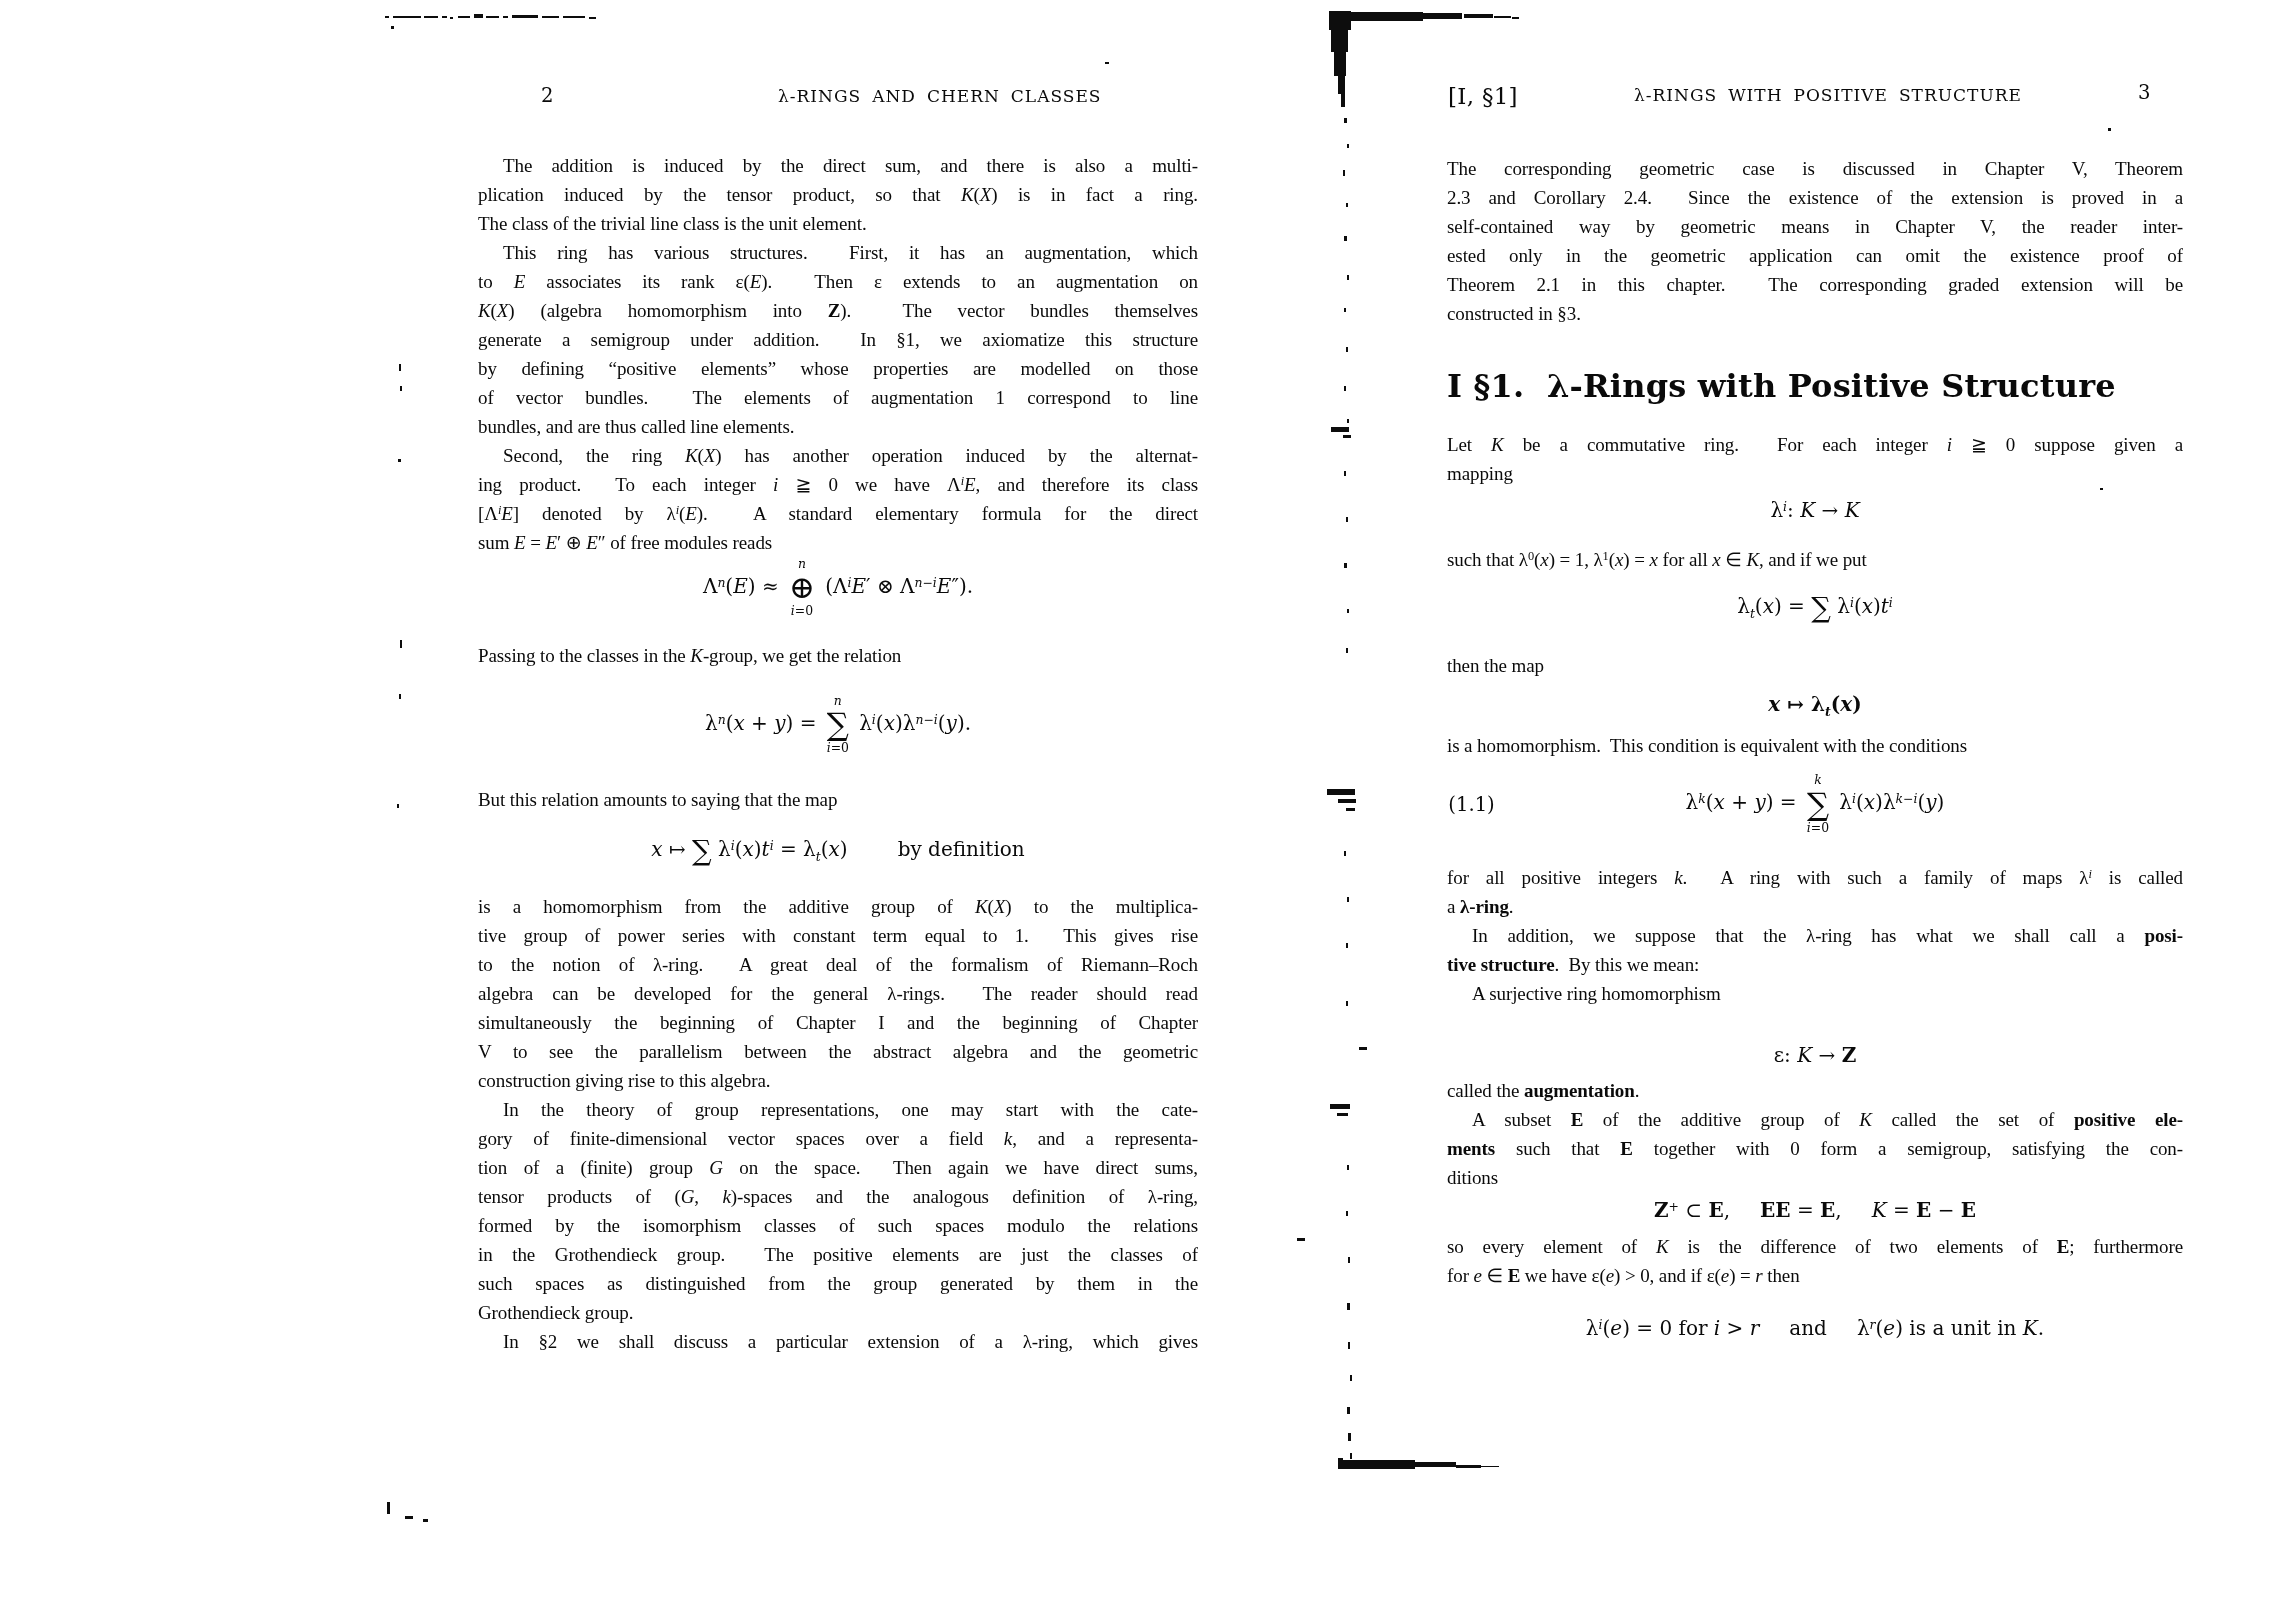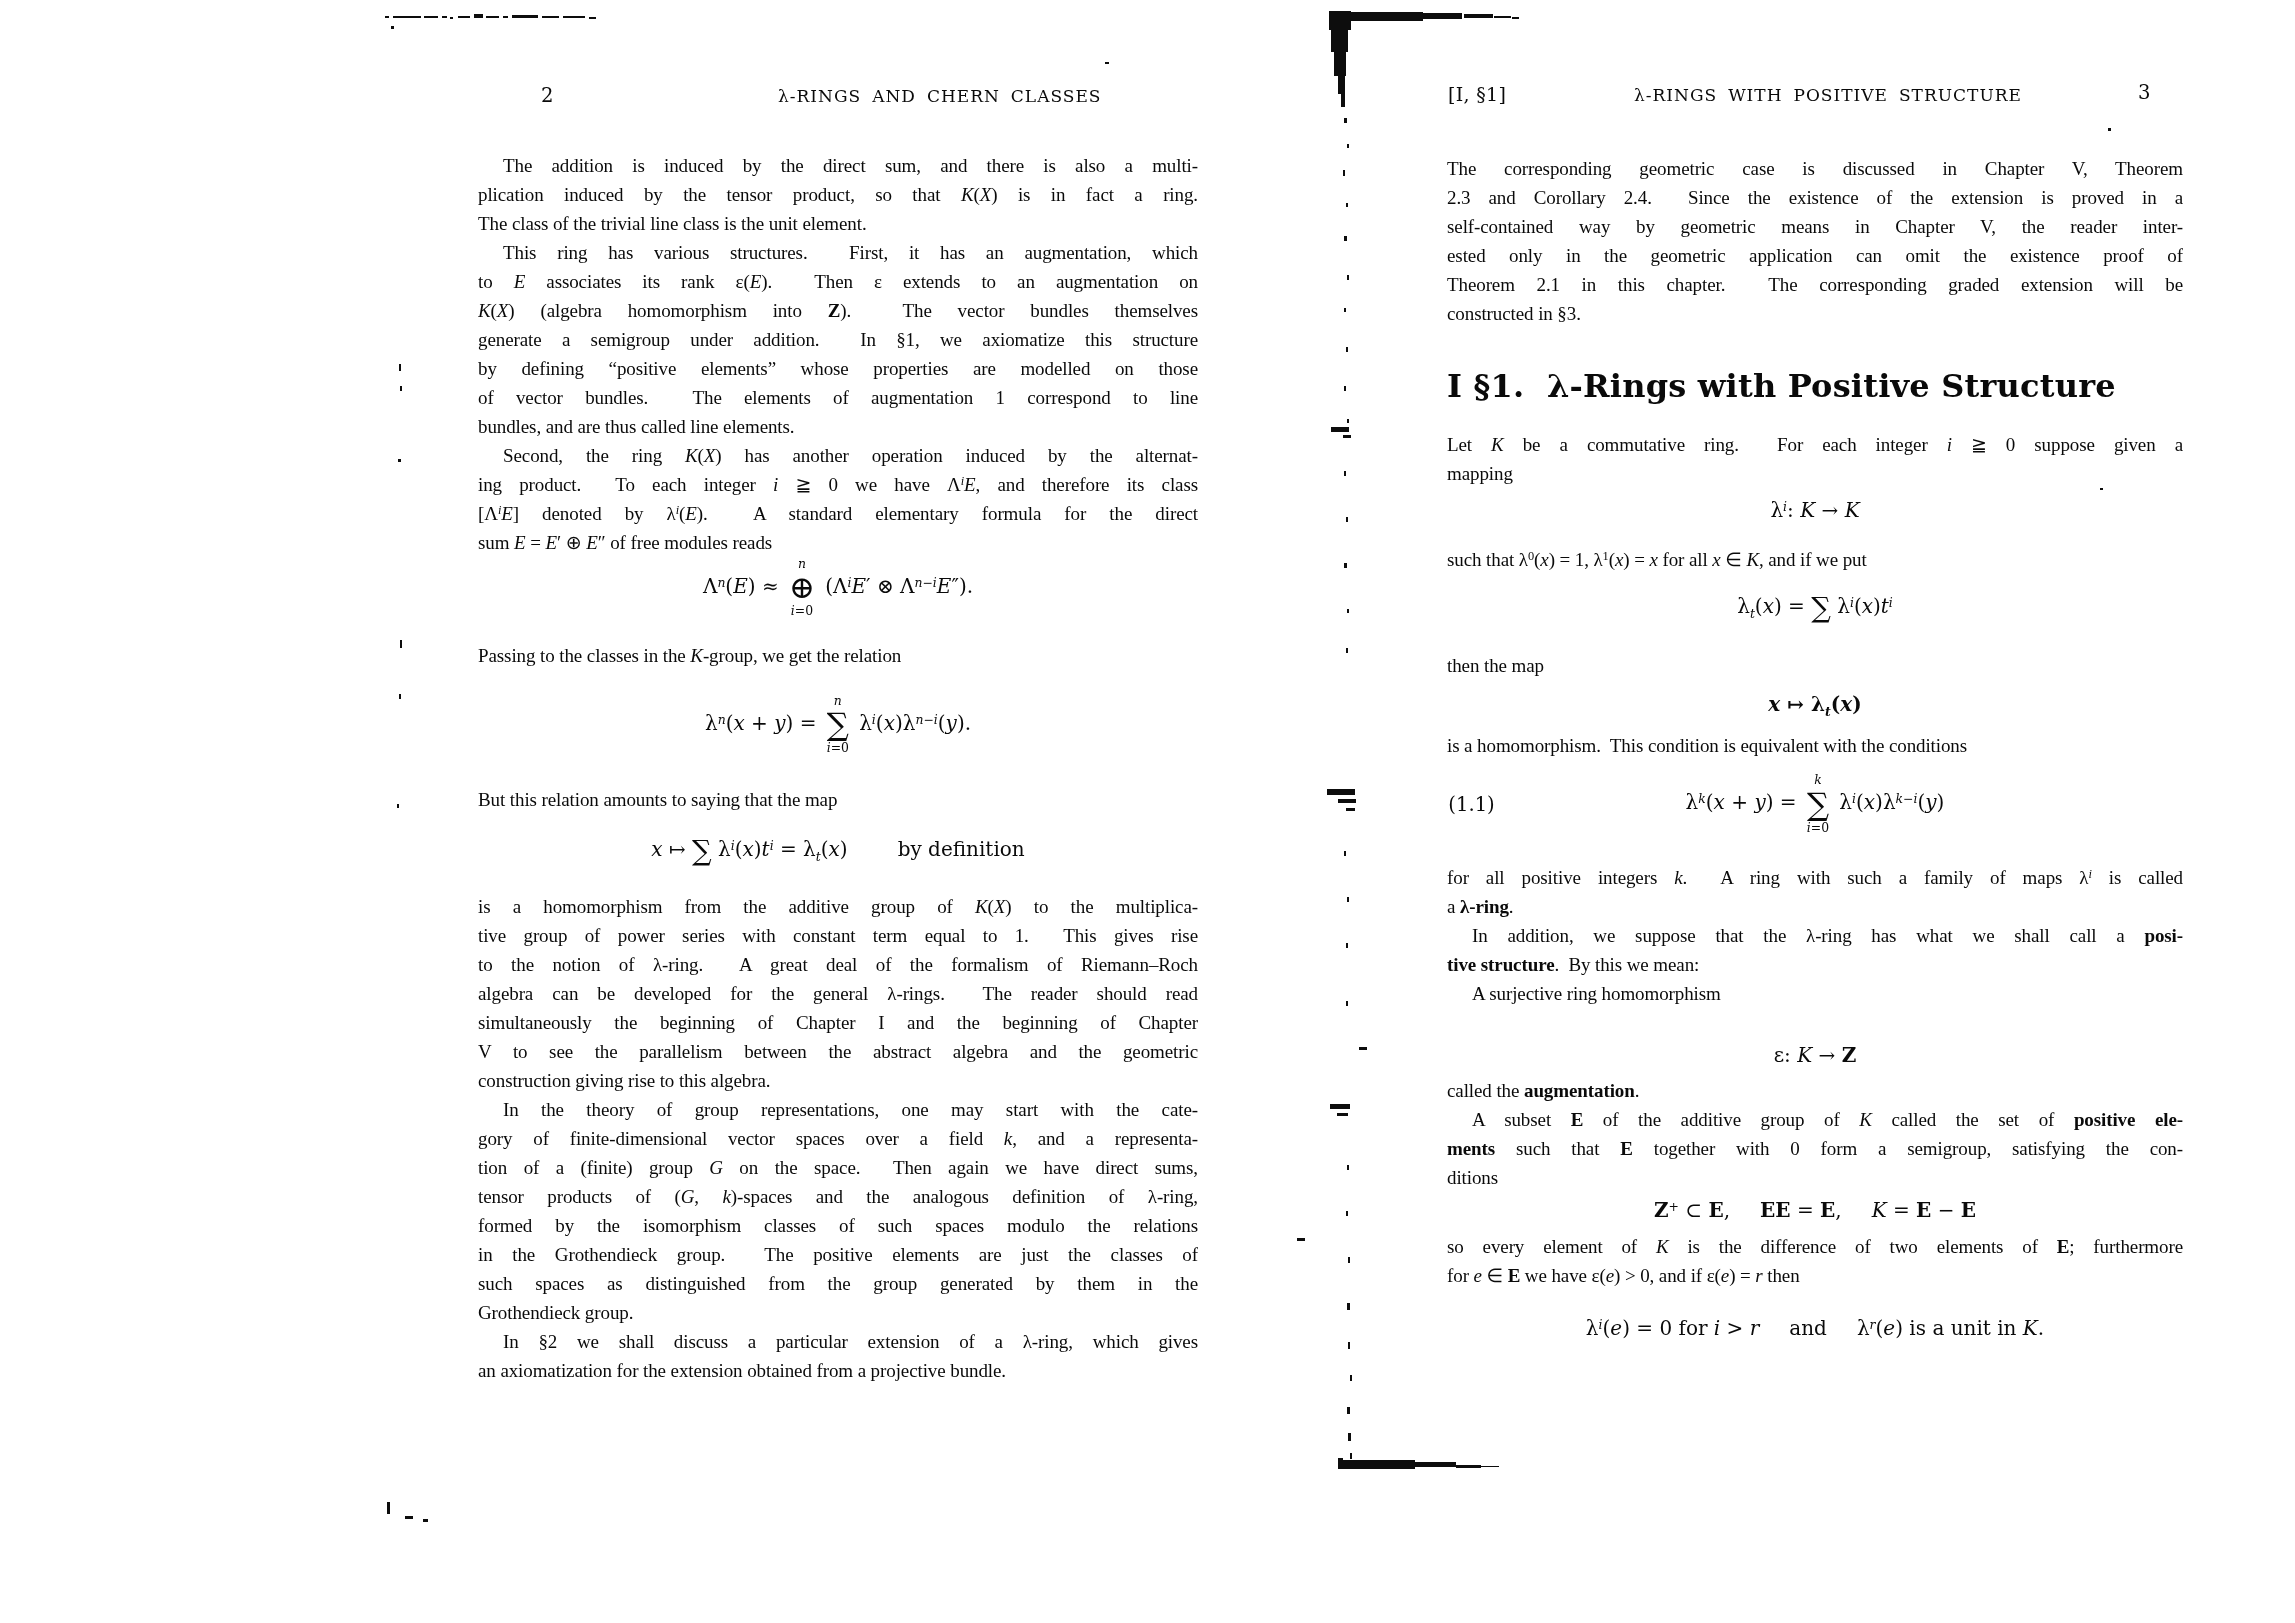--- a/index.html
+++ b/index.html
@@ -1,19 +1,19 @@
 <!DOCTYPE html>
 <html style="font-size:10.5px"><head>
 <meta charset="utf-8">
 <style>
   html,body{margin:0;padding:0;background:#e8e8e8;}
   .sheet{position:relative;width:2295px;height:1623px;background:#ffffff;overflow:hidden;
          font-family:"DejaVu Serif","Liberation Serif",serif;color:#0a0a0a;}
   .pnum{position:absolute;font-size:19.6px;}
-  .chref{position:absolute;font-size:19px;letter-spacing:0.3px;}
+  .chref{position:absolute;font-size:23px;letter-spacing:0.3px;}
   .running{position:absolute;font-size:17px;letter-spacing:1px;word-spacing:4.6px;white-space:nowrap;}
   .body{position:absolute;}
   .para{margin:0;}
   .line{font-size:19px;line-height:29px;height:29px;text-align:justify;text-align-last:justify;
         overflow:hidden;letter-spacing:-0.1px;font-family:Liberation Serif, serif;}
   .line.last{text-align-last:left;}
   .line.ind{text-indent:25px;}
   .heading{font-size:32px;font-weight:700;line-height:31px;letter-spacing:0.2px;}
   .formula{position:relative;font-size:20px;min-height:31px;line-height:31px;text-align:center;}
   .ftag{position:absolute;left:1.3px;top:50%;transform:translateY(-50%);font-size:19.6px;}
@@ -87,21 +87,20 @@
           <div class="line">gory of finite-dimensional vector spaces over a field <i>k</i>, and a representa-</div>
           <div class="line">tion of a (finite) group <i>G</i> on the space.&nbsp; Then again we have direct sums,</div>
           <div class="line">tensor products of (<i>G</i>, <i>k</i>)-spaces and the analogous definition of λ-ring,</div>
           <div class="line">formed by the isomorphism classes of such spaces modulo the relations</div>
           <div class="line">in the Grothendieck group.&nbsp; The positive elements are just the classes of</div>
           <div class="line">such spaces as distinguished from the group generated by them in the</div>
           <div class="line last">Grothendieck group.</div>
         </div>
         <div class="para">
           <div class="line ind">In §2 we shall discuss a particular extension of a λ-ring, which gives</div>
-          <div class="line last">an axiomatization for the extension obtained from a projective bundle.</div>
         </div>
       </div>
   </div>
 
   <div>
     <span class="chref" style="left:1448px;top:83px">[I, §1]</span>
     <span class="running" style="left:1634px;top:85px">λ-RINGS WITH POSITIVE STRUCTURE</span>
     <span class="pnum" style="left:2138px;top:81px">3</span>
     <div class="body" style="left:1447px;top:154px;width:736px">
         <div class="para">

